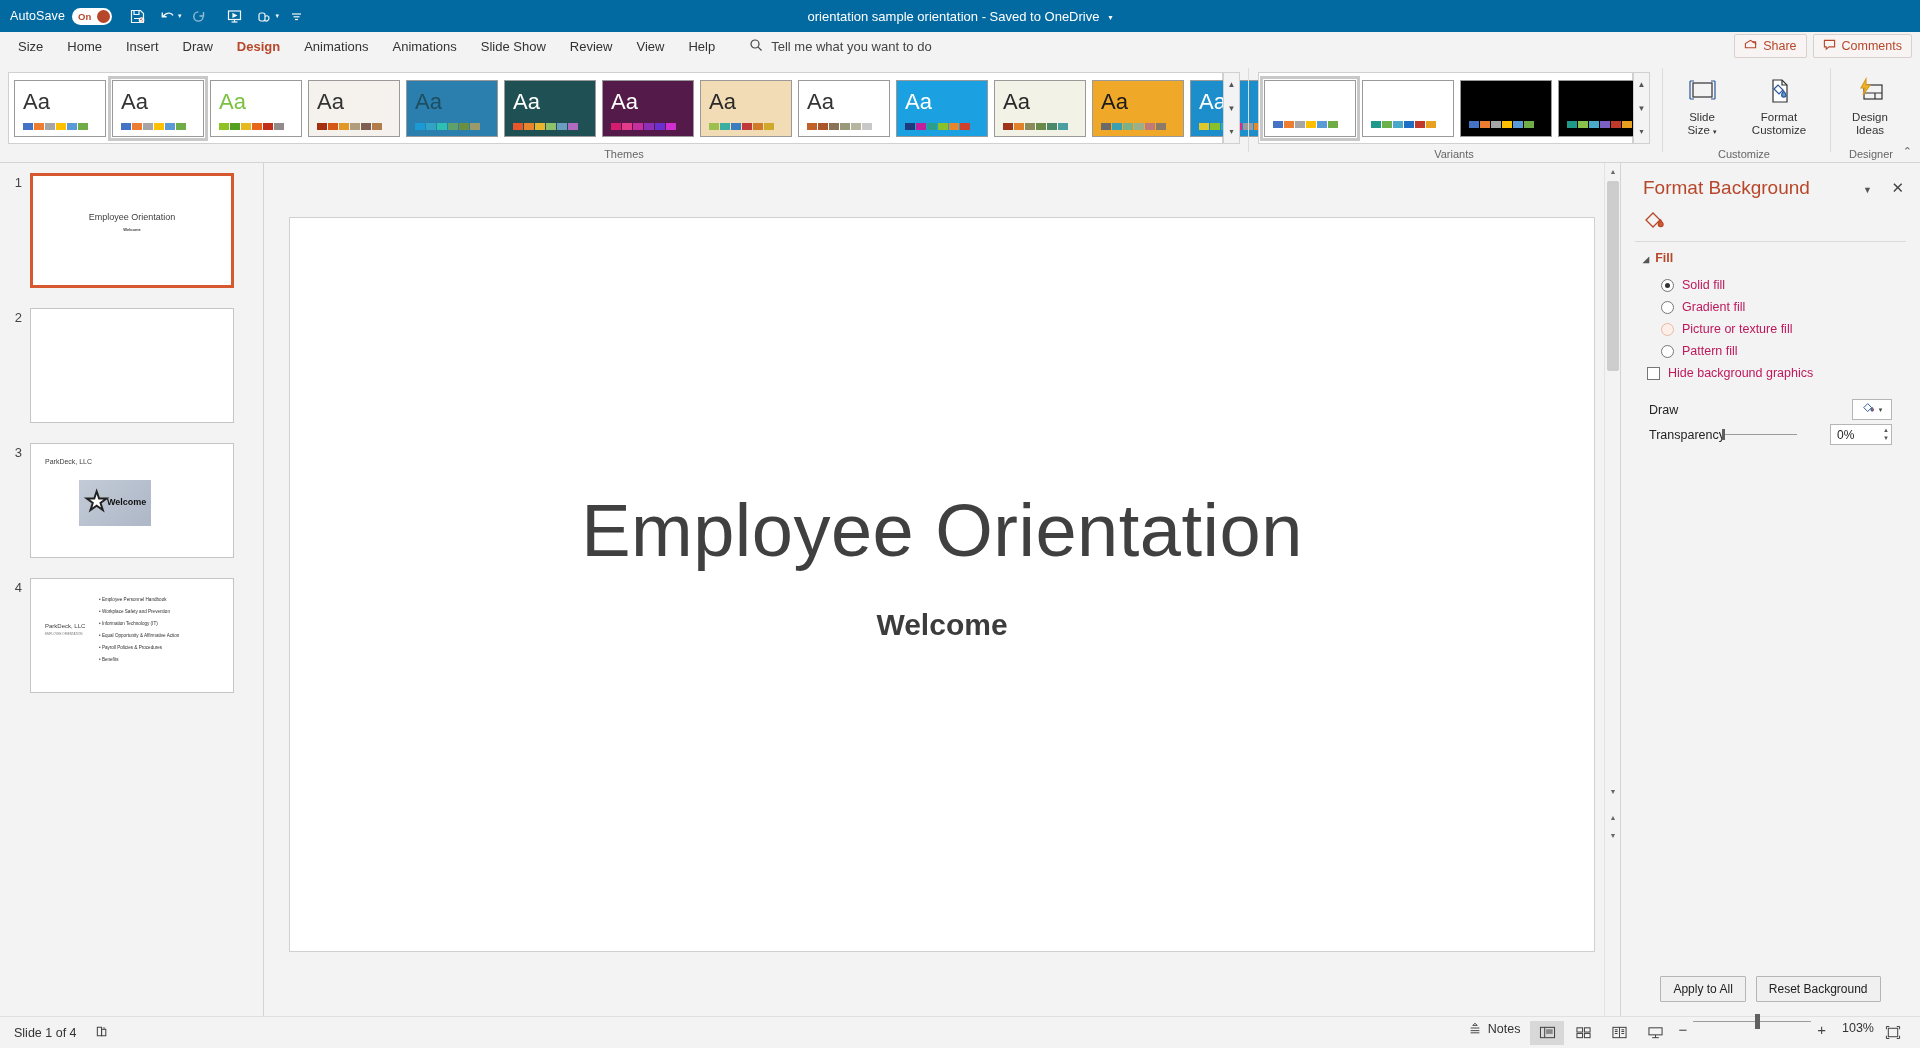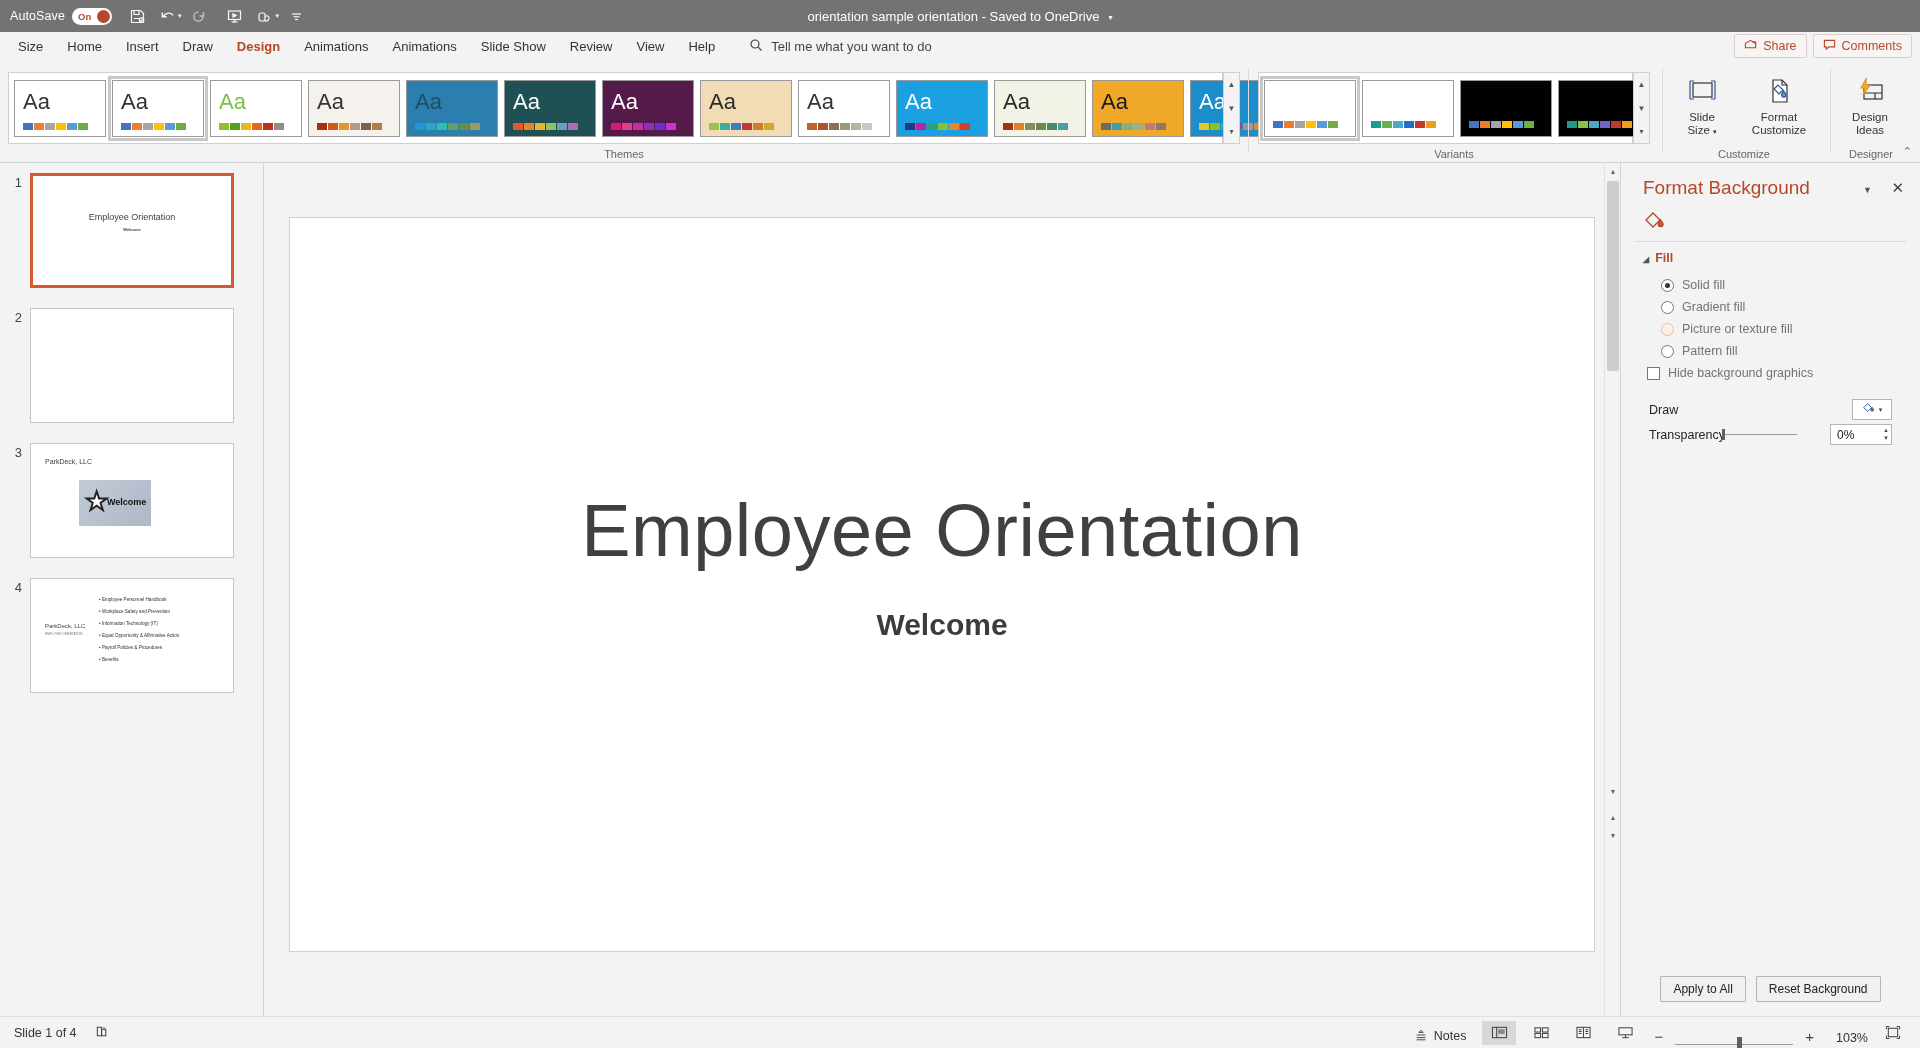--- a/index.html
+++ b/index.html
@@ -7,21 +7,21 @@
     width: 1920px; height: 1048px;
     overflow: hidden;
     font-family: "Liberation Sans", sans-serif;
     background: #f3f3f3;
     -webkit-font-smoothing: antialiased;
   }
 
   
   .titlebar {
     position: absolute; top: 0; left: 0; width: 1920px; height: 32px;
-    background: #737373; color: #fff;
+    background: #0369a1; color: #fff;
     display: flex; align-items: center;
   }
   .tb-left { display: flex; align-items: center; gap: 0; padding-left: 10px; height: 32px; }
   .autosave-label { font-size: 12.5px; color: #fff; margin-right: 7px; letter-spacing: .1px; }
   .autosave-toggle {
     width: 40px; height: 17px; border-radius: 9px; background: #fff;
     position: relative; display: inline-flex; align-items: center;
   }
   .autosave-toggle .on-text {
     font-size: 9.5px; color: #b7472a; font-weight: bold; margin-left: 6px; letter-spacing: .2px;
@@ -190,21 +190,21 @@
   }
   .fb-dd { position: absolute; right: 48px; top: 22px; font-size: 9px; color: #555; }
   .fb-close { position: absolute; right: 16px; top: 16px; font-size: 15px; color: #444; }
   .fb-iconrow { position: absolute; left: 22px; top: 46px; }
   .fb-divider { position: absolute; left: 14px; right: 14px; top: 78px; height: 1px; background: #dadada; }
   .fb-section {
     position: absolute; left: 22px; top: 88px; font-size: 12.5px; color: #b7472a; font-weight: bold;
   }
   .fb-section .tri { font-size: 8px; margin-right: 6px; color: #555; }
   .fb-opt {
-    position: absolute; left: 40px; font-size: 12.5px; color: #737373;
+    position: absolute; left: 40px; font-size: 12.5px; color: #be185d;
     display: flex; align-items: center; gap: 8px;
   }
   .radio {
     width: 13px; height: 13px; border-radius: 50%; border: 1px solid #767676;
     background: #fff; display: inline-block; position: relative; flex: 0 0 auto;
   }
   .radio.checked::after {
     content: ''; position: absolute; left: 3px; top: 3px; width: 5px; height: 5px;
     border-radius: 50%; background: #333;
   }
@@ -239,21 +239,21 @@
     padding: 5px 12px; border-radius: 1px;
   }
 
   
   .statusbar {
     position: absolute; left: 0; bottom: 0; width: 1920px; height: 32px;
     background: #f3f3f3; border-top: 1px solid #e0e0e0;
     display: flex; align-items: center; font-size: 12.5px; color: #333;
   }
   .sb-left { display: flex; align-items: center; gap: 18px; padding-left: 14px; }
-  .sb-right { position: absolute; right: 10px; display: flex; align-items: flex-end; gap: 8px; }
+  .sb-right { position: absolute; right: 10px; display: flex; align-items: flex-start; gap: 2px; }
   .sb-viewbtn {
     width: 34px; height: 24px; display: flex; align-items: center; justify-content: center;
     color: #444;
   }
   .sb-viewbtn.active { background: #d8d8d8; }
   .zoom-track { width: 118px; height: 1px; background: #9a9a9a; position: relative; }
   .zoom-handle { position: absolute; left: 62px; top: -7px; width: 5px; height: 15px; background: #606060; }
   .zoom-pct { width: 42px; text-align: right; font-size: 12.5px; }
 
   

